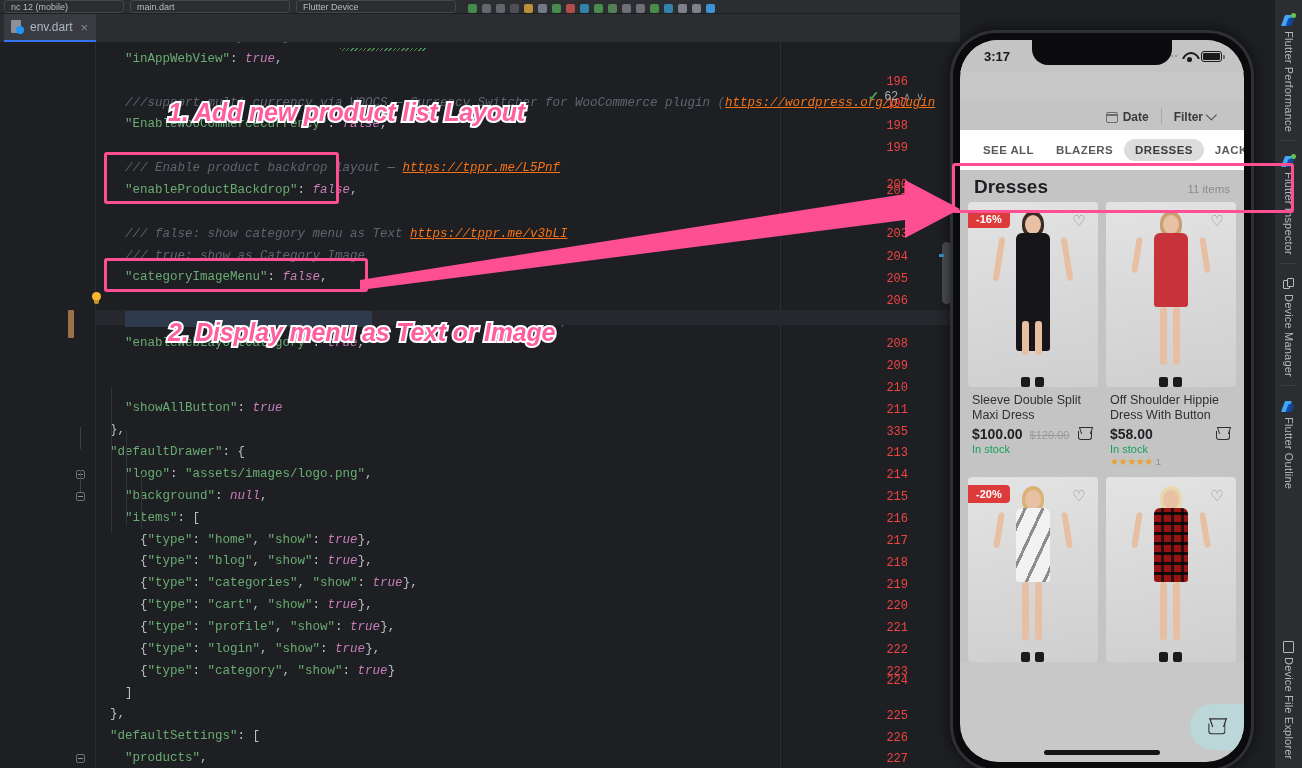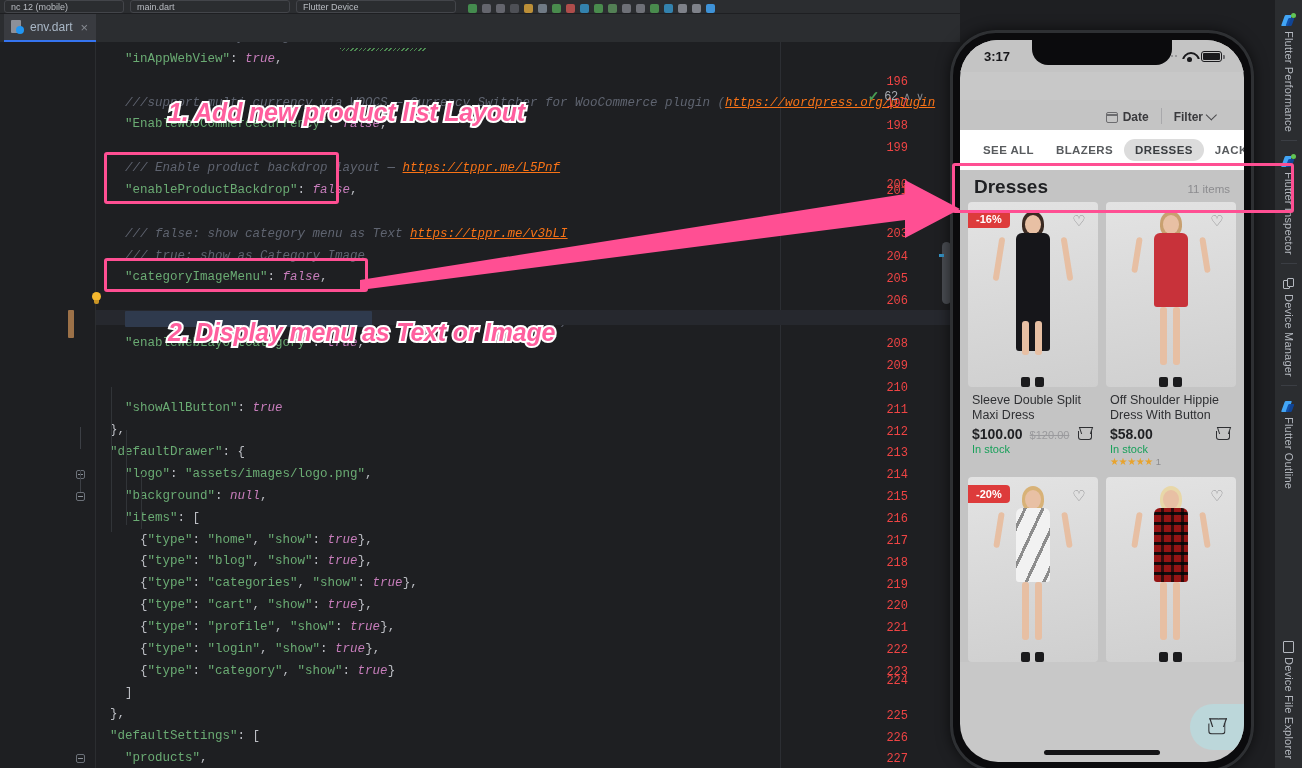--- a/index.html
+++ b/index.html
@@ -446,21 +446,21 @@
         <div class="ln" style="top: 164.1px;">202</div>
         <div class="ln" style="top: 185px;">203</div>
         <div class="ln" style="top: 207.8px;">204</div>
         <div class="ln" style="top: 229.65px;">205</div>
         <div class="ln" style="top: 251.5px;">206</div>
         <div class="ln" style="top: 273.35px;">207</div>
         <div class="ln" style="top: 295.2px;">208</div>
         <div class="ln" style="top: 317.05px;">209</div>
         <div class="ln" style="top: 338.9px;">210</div>
         <div class="ln" style="top: 360.75px;">211</div>
-        <div class="ln" style="top: 382.6px;">212</div>
+        <div class="ln" style="top: 382.6px;">335</div>
         <div class="ln" style="top: 404.45px;">213</div>
         <div class="ln" style="top: 426.3px;">214</div>
         <div class="fold" style="top: 428.3px;"></div>
         <div class="ln" style="top: 448.15px;">215</div>
         <div class="fold" style="top: 450.15px;"></div>
         <div class="ln" style="top: 470px;">216</div>
         <div class="ln" style="top: 491.85px;">217</div>
         <div class="ln" style="top: 513.7px;">218</div>
         <div class="ln" style="top: 535.55px;">219</div>
         <div class="ln" style="top: 557.4px;">220</div>

